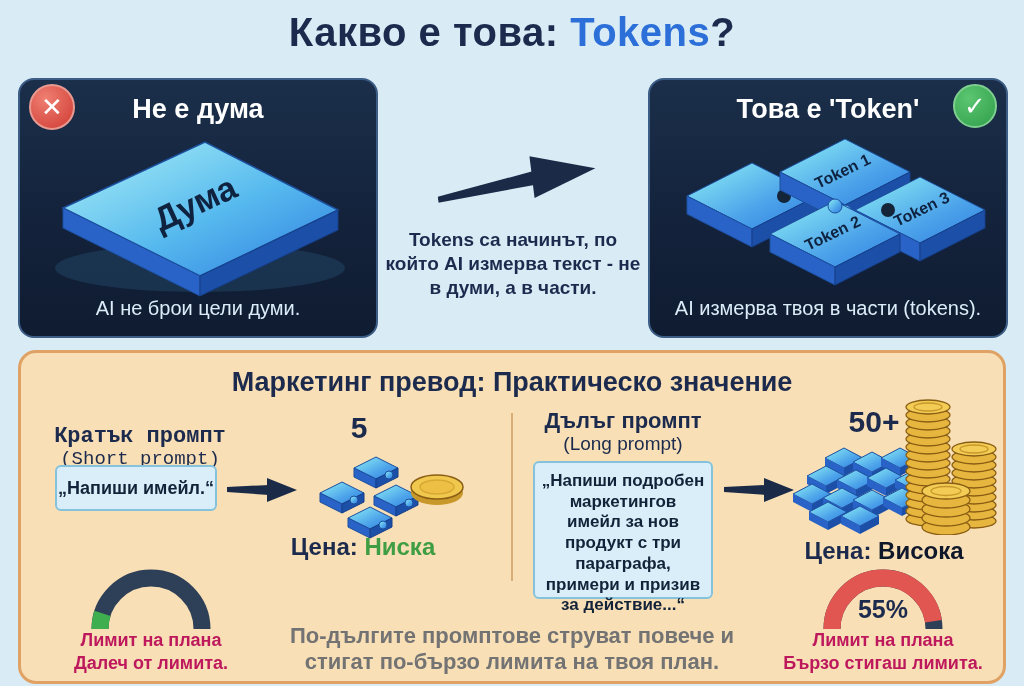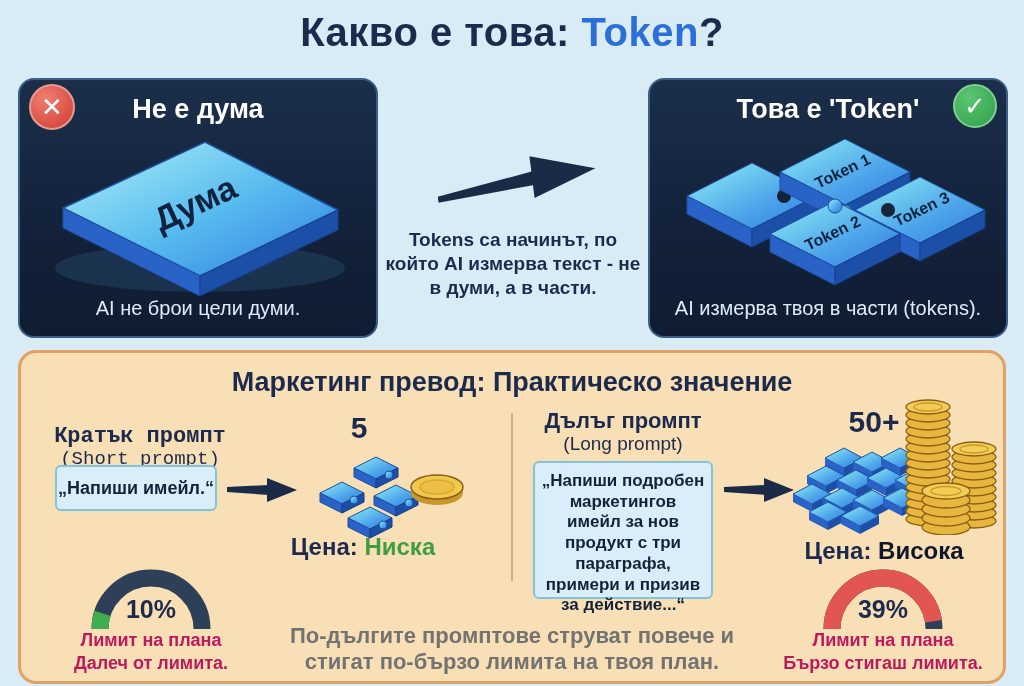--- a/index.html
+++ b/index.html
@@ -40,21 +40,21 @@
   .limit{text-align:center;font-size:18px;font-weight:600;color:#be185d;line-height:1.25;}
   .footer-note{text-align:center;font-size:22px;font-weight:800;color:#737373;line-height:1.18;}
   .gauge-track{stroke:#2e4057;}
 </style>
 </head>
 <body>
 
 <div class="stage">
 
   <div class="abs main-title">
-    <span>Какво е това: </span><span class="hl">Token</span><span>?</span>
+    <span>Какво е това: </span><span class="hl">Tokens</span><span>?</span>
   </div>
 
   <div class="abs panel-dark" style="left:18px;top:78px;width:360px;height:260px;">
     <div class="abs badge badge-x" style="left:9px;top:4px;">
       <span>✕</span>
     </div>
     <div class="abs panel-heading">Не е дума</div>
     <svg class="abs" style="left:28px;top:48px;" width="304" height="170" viewBox="0 0 304 170">
       <defs>
         <linearGradient id="slabTop" x1="0" y1="0" x2="1" y2="1">
@@ -172,21 +172,20 @@
       <ellipse cx="28" cy="20" rx="17" ry="7" fill="#eebf45" stroke="#d8a932" stroke-width="1.5"></ellipse>
     </svg>
     <div class="abs price" style="left:252px;top:180px;width:180px;">
       <span>Цена:</span>
       <span class="low">Ниска</span>
     </div>
     <svg class="abs" style="left:65px;top:212px;" width="130" height="72" viewBox="0 0 130 72">
       <path class="gauge-track" d="M 14 64 A 51 51 0 0 1 116 64" fill="none" stroke-width="17"></path>
       <path class="gauge-fill" d="M 14 64 A 51 51 0 0 1 116 64" fill="none" stroke-width="17" stroke="#3fae4e" stroke-dasharray="16.024383544921875 160.24383544921875"></path>
     </svg>
-    <div class="abs gauge-label" style="left:65px;top:242px;">10%</div>
     <div class="abs limit" style="left:25px;top:276px;width:210px;">
       <div>Лимит на плана</div>
       <div>Далеч от лимита.</div>
     </div>
 
     <div class="abs col-heading" style="left:507px;top:55px;width:190px;">
       <span class="h">Дълъг промпт</span>
       <span class="s">(Long prompt)</span>
     </div>
     <div class="abs bubble bubble-long" style="left:512px;top:108px;width:180px;height:138px;">
@@ -286,21 +285,21 @@
       </g>
     </svg>
     <div class="abs price" style="left:773px;top:184px;width:180px;">
       <span>Цена:</span>
       <span class="high">Висока</span>
     </div>
     <svg class="abs" style="left:797px;top:212px;" width="130" height="72" viewBox="0 0 130 72">
       <path class="gauge-track" d="M 14 64 A 51 51 0 0 1 116 64" fill="none" stroke-width="17"></path>
       <path class="gauge-fill" d="M 14 64 A 51 51 0 0 1 116 64" fill="none" stroke-width="17" stroke="#e25651" stroke-dasharray="152.2316436767578 160.24383544921875"></path>
     </svg>
-    <div class="abs gauge-label" style="left:797px;top:242px;">39%</div>
+    <div class="abs gauge-label" style="left:797px;top:242px;">55%</div>
     <div class="abs limit" style="left:752px;top:276px;width:220px;">
       <div>Лимит на плана</div>
       <div>Бързо стигаш лимита.</div>
     </div>
 
     <div class="abs footer-note" style="left:250px;top:270px;width:482px;">По-дългите промптове струват повече и стигат по-бързо лимита на твоя план.</div>
   </div>
 
 </div>
 

